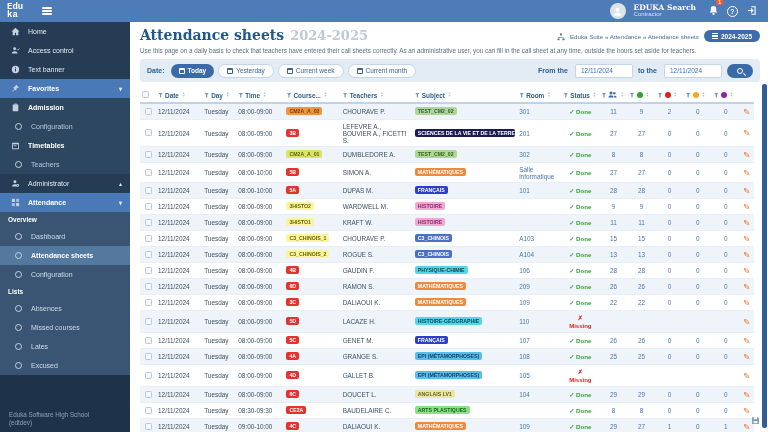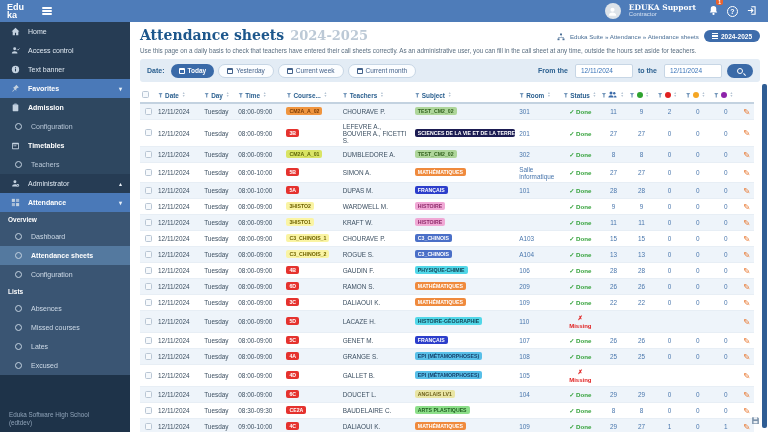--- a/index.html
+++ b/index.html
@@ -2,21 +2,21 @@
 <html><head>
 <meta charset="utf-8">
 <style>
   * { box-sizing: border-box; margin: 0; padding: 0; }
   html,body { width:768px; height:432px; overflow:hidden; }
   body { font-family:"Liberation Sans",sans-serif; background:#fff; }
   .app { position:relative; width:768px; height:432px; overflow:hidden; }
 
   
   .topbar { position:absolute; top:0; left:0; width:768px; height:22px; background:#4e7cb9; display:flex; align-items:center; z-index:30; }
-  .logo { padding-left:7px; width:36px; color:#fff; font-family:Liberation Sans, sans-serif; font-weight:bold; font-size:9px; line-height:8px; }
+  .logo { padding-left:7px; width:36px; color:#fff; font-family:Liberation Mono, monospace; font-weight:bold; font-size:9px; line-height:8px; }
   .hamburger { margin-left:6px; display:flex; flex-direction:column; gap:1.5px; cursor:pointer; }
   .hamburger span { width:10px; height:1.6px; background:#fff; border-radius:1px; }
   .search-pill { margin-left:16px; width:188px; height:14px; background:#6f96c9; border-radius:8px; display:flex; align-items:center; padding:0 7px; gap:4px; }
   .lens { width:6px; height:6px; border:1.2px solid #d9e6f5; border-radius:50%; position:relative; flex:none; }
   .lens::after { content:""; position:absolute; width:3px; height:1.2px; background:#d9e6f5; transform:rotate(45deg); left:4.5px; top:5px; }
   .search-pill input { background:transparent; border:none; outline:none; font-size:7px; color:#eef4fb; width:100%; }
   .search-pill input::placeholder { color:#c9d9ee; }
   .top-right { margin-left:auto; display:flex; align-items:center; gap:8px; padding-right:10px; }
   .avatar { width:16px; height:16px; border-radius:50%; background:#dde3e9; display:flex; align-items:center; justify-content:center; }
   .avatar svg { width:11px; height:11px; fill:#fff; }
@@ -113,21 +113,21 @@
         <span></span>
       </div>
     <div class="top-right">
       <div class="avatar">
         <svg viewBox="0 0 16 16">
             <circle cx="8" cy="5.5" r="3"></circle>
             <path d="M2.5 14c0-3 2.7-4.7 5.5-4.7s5.5 1.7 5.5 4.7z"></path>
           </svg>
       </div>
       <div class="user-block">
-        <div class="user-name">EDUKA Support</div>
+        <div class="user-name">EDUKA Search</div>
         <div class="user-role">Contractor</div>
       </div>
       <div class="bell">
         <svg viewBox="0 0 16 16">
             <path d="M8 1.5a4 4 0 0 0-4 4v3.2L2.5 11h11L12 8.7V5.5a4 4 0 0 0-4-4z"></path>
             <circle cx="8" cy="13" r="1.6"></circle>
           </svg>
         <span class="bell-badge">1</span>
       </div>
       <div class="help-btn">?</div>

